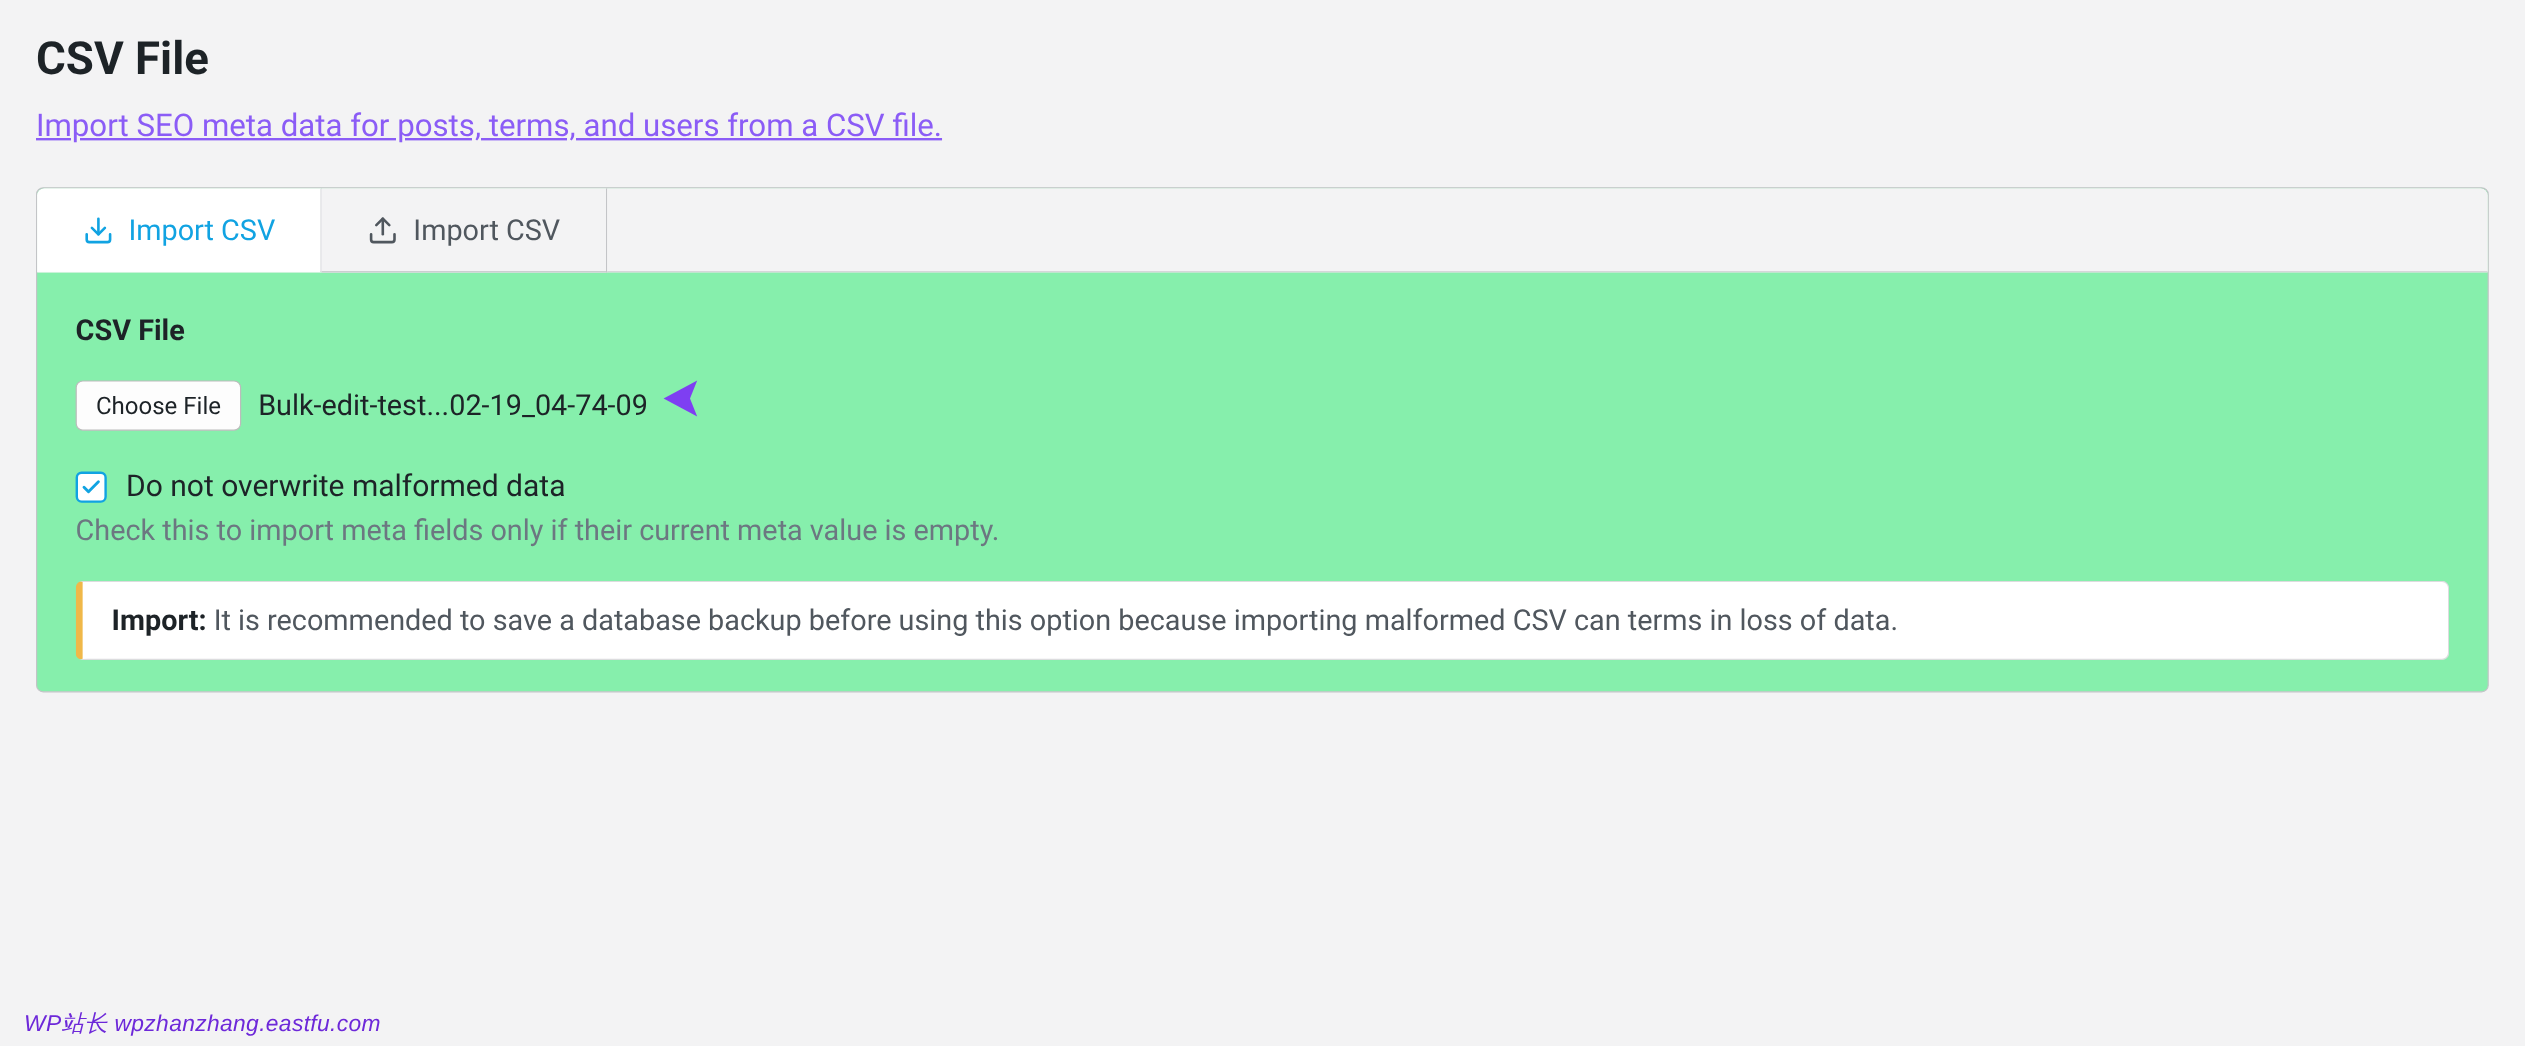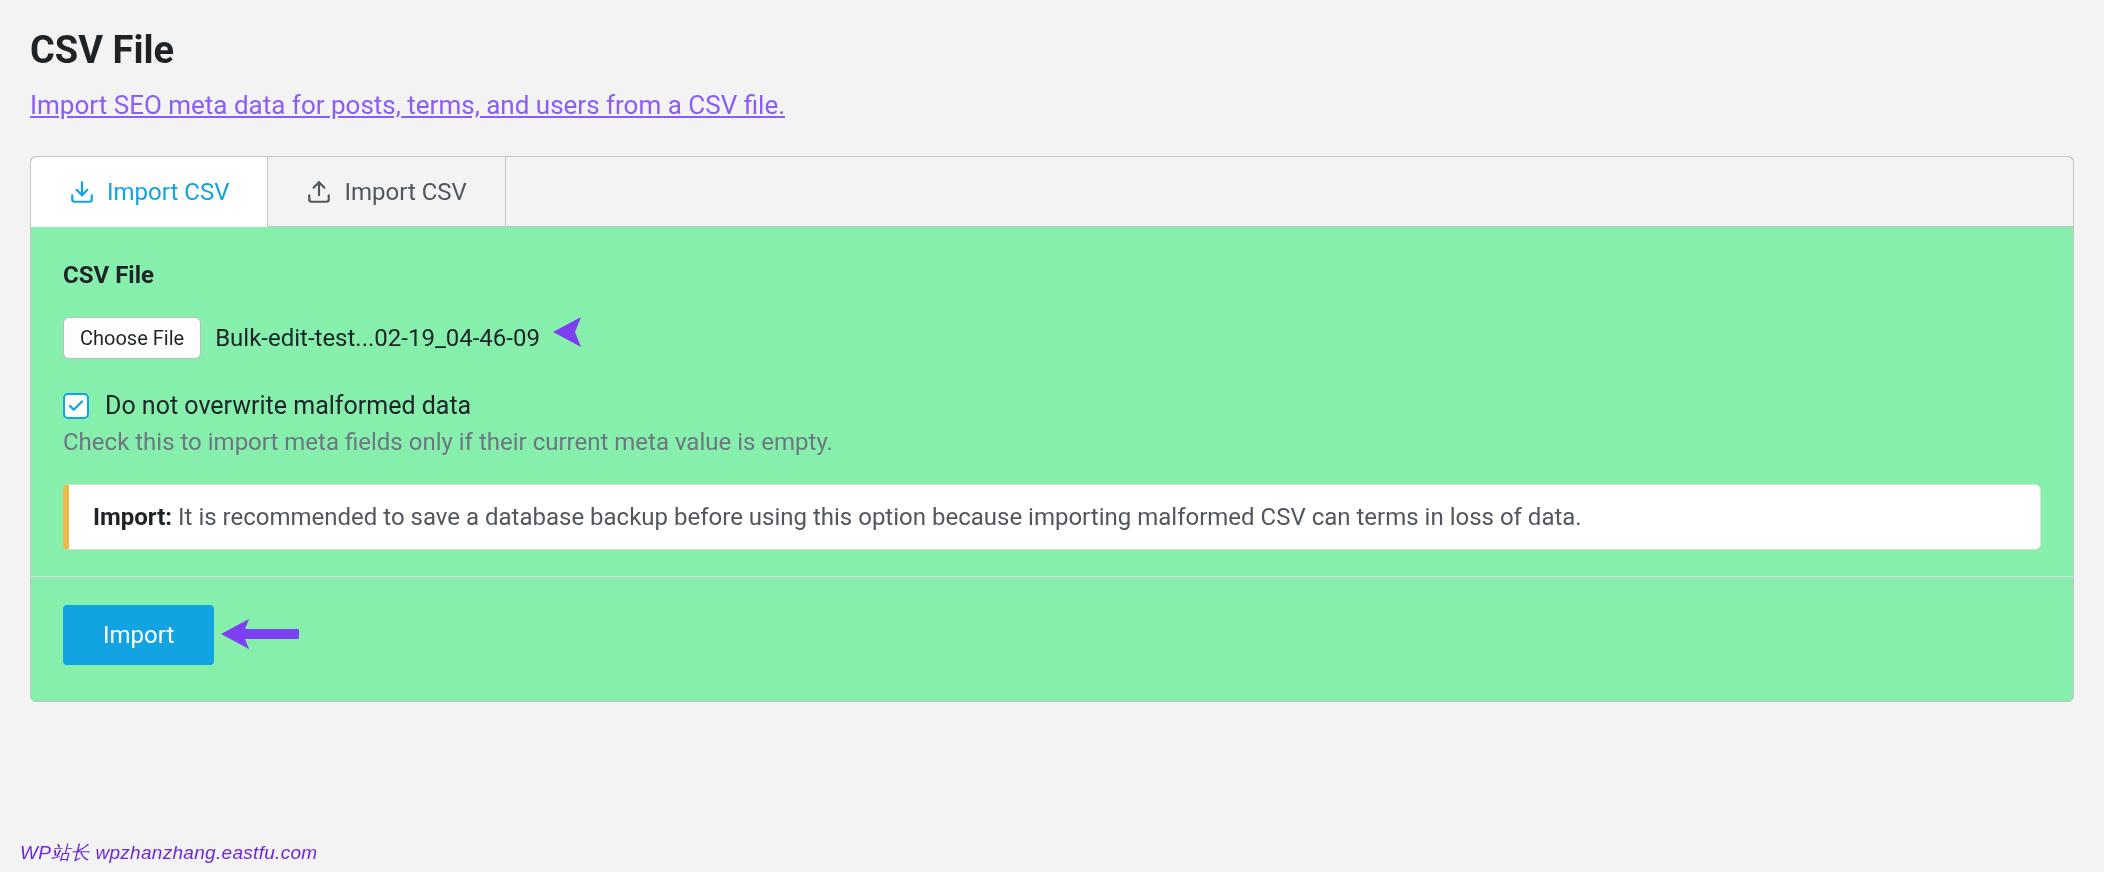--- a/index.html
+++ b/index.html
@@ -198,21 +198,21 @@
         <span>Import CSV</span>
       </div>
       <div class="tabs-spacer"></div>
     </div>
 
     <div class="panel-body">
       <div class="field-label">CSV File</div>
 
       <div class="file-row">
         <button class="choose-file-btn">Choose File</button>
-        <span class="file-name">Bulk-edit-test...02-19_04-46-09</span>
+        <span class="file-name">Bulk-edit-test...02-19_04-74-09</span>
         <span class="arrow" style="left:488px; top:-8px;">
           <svg width="80" height="46" viewBox="0 0 80 46">
             <defs>
               <linearGradient id="ag1" x1="0" y1="0" x2="1" y2="0">
                 <stop offset="0" stop-color="#7e3ff2"></stop>
                 <stop offset="1" stop-color="#6a2fe0"></stop>
               </linearGradient>
             </defs>
             <path d="M78 23 C60 23 40 23 24 23" stroke="url(#ag1)" stroke-width="10" fill="none" stroke-linecap="round"></path>
             <path d="M2 23 L30 8 L24 23 L30 38 Z" fill="#7e3ff2"></path>
@@ -228,25 +228,16 @@
         </div>
         <div class="checkbox-label">Do not overwrite malformed data</div>
       </div>
       <div class="checkbox-help">Check this to import meta fields only if their current meta value is empty.</div>
 
       <div class="warning-box">
         <strong>Import:</strong><span> It is recommended to save a database backup before using this option because importing malformed CSV can terms in loss of data.</span>
       </div>
     </div>
 
-    <div class="panel-footer">
-      <button class="import-btn">Import</button>
-      <span class="arrow" style="left:188px; top:34px;">
-        <svg width="80" height="46" viewBox="0 0 80 46">
-          <path d="M78 23 C60 23 40 23 24 23" stroke="#7e3ff2" stroke-width="10" fill="none" stroke-linecap="round"></path>
-          <path d="M2 23 L30 8 L24 23 L30 38 Z" fill="#7e3ff2"></path>
-        </svg>
-      </span>
-    </div>
   </div>
 </div>
 
 <div class="watermark">WP站长  wpzhanzhang.eastfu.com</div>
 
 </body></html>

